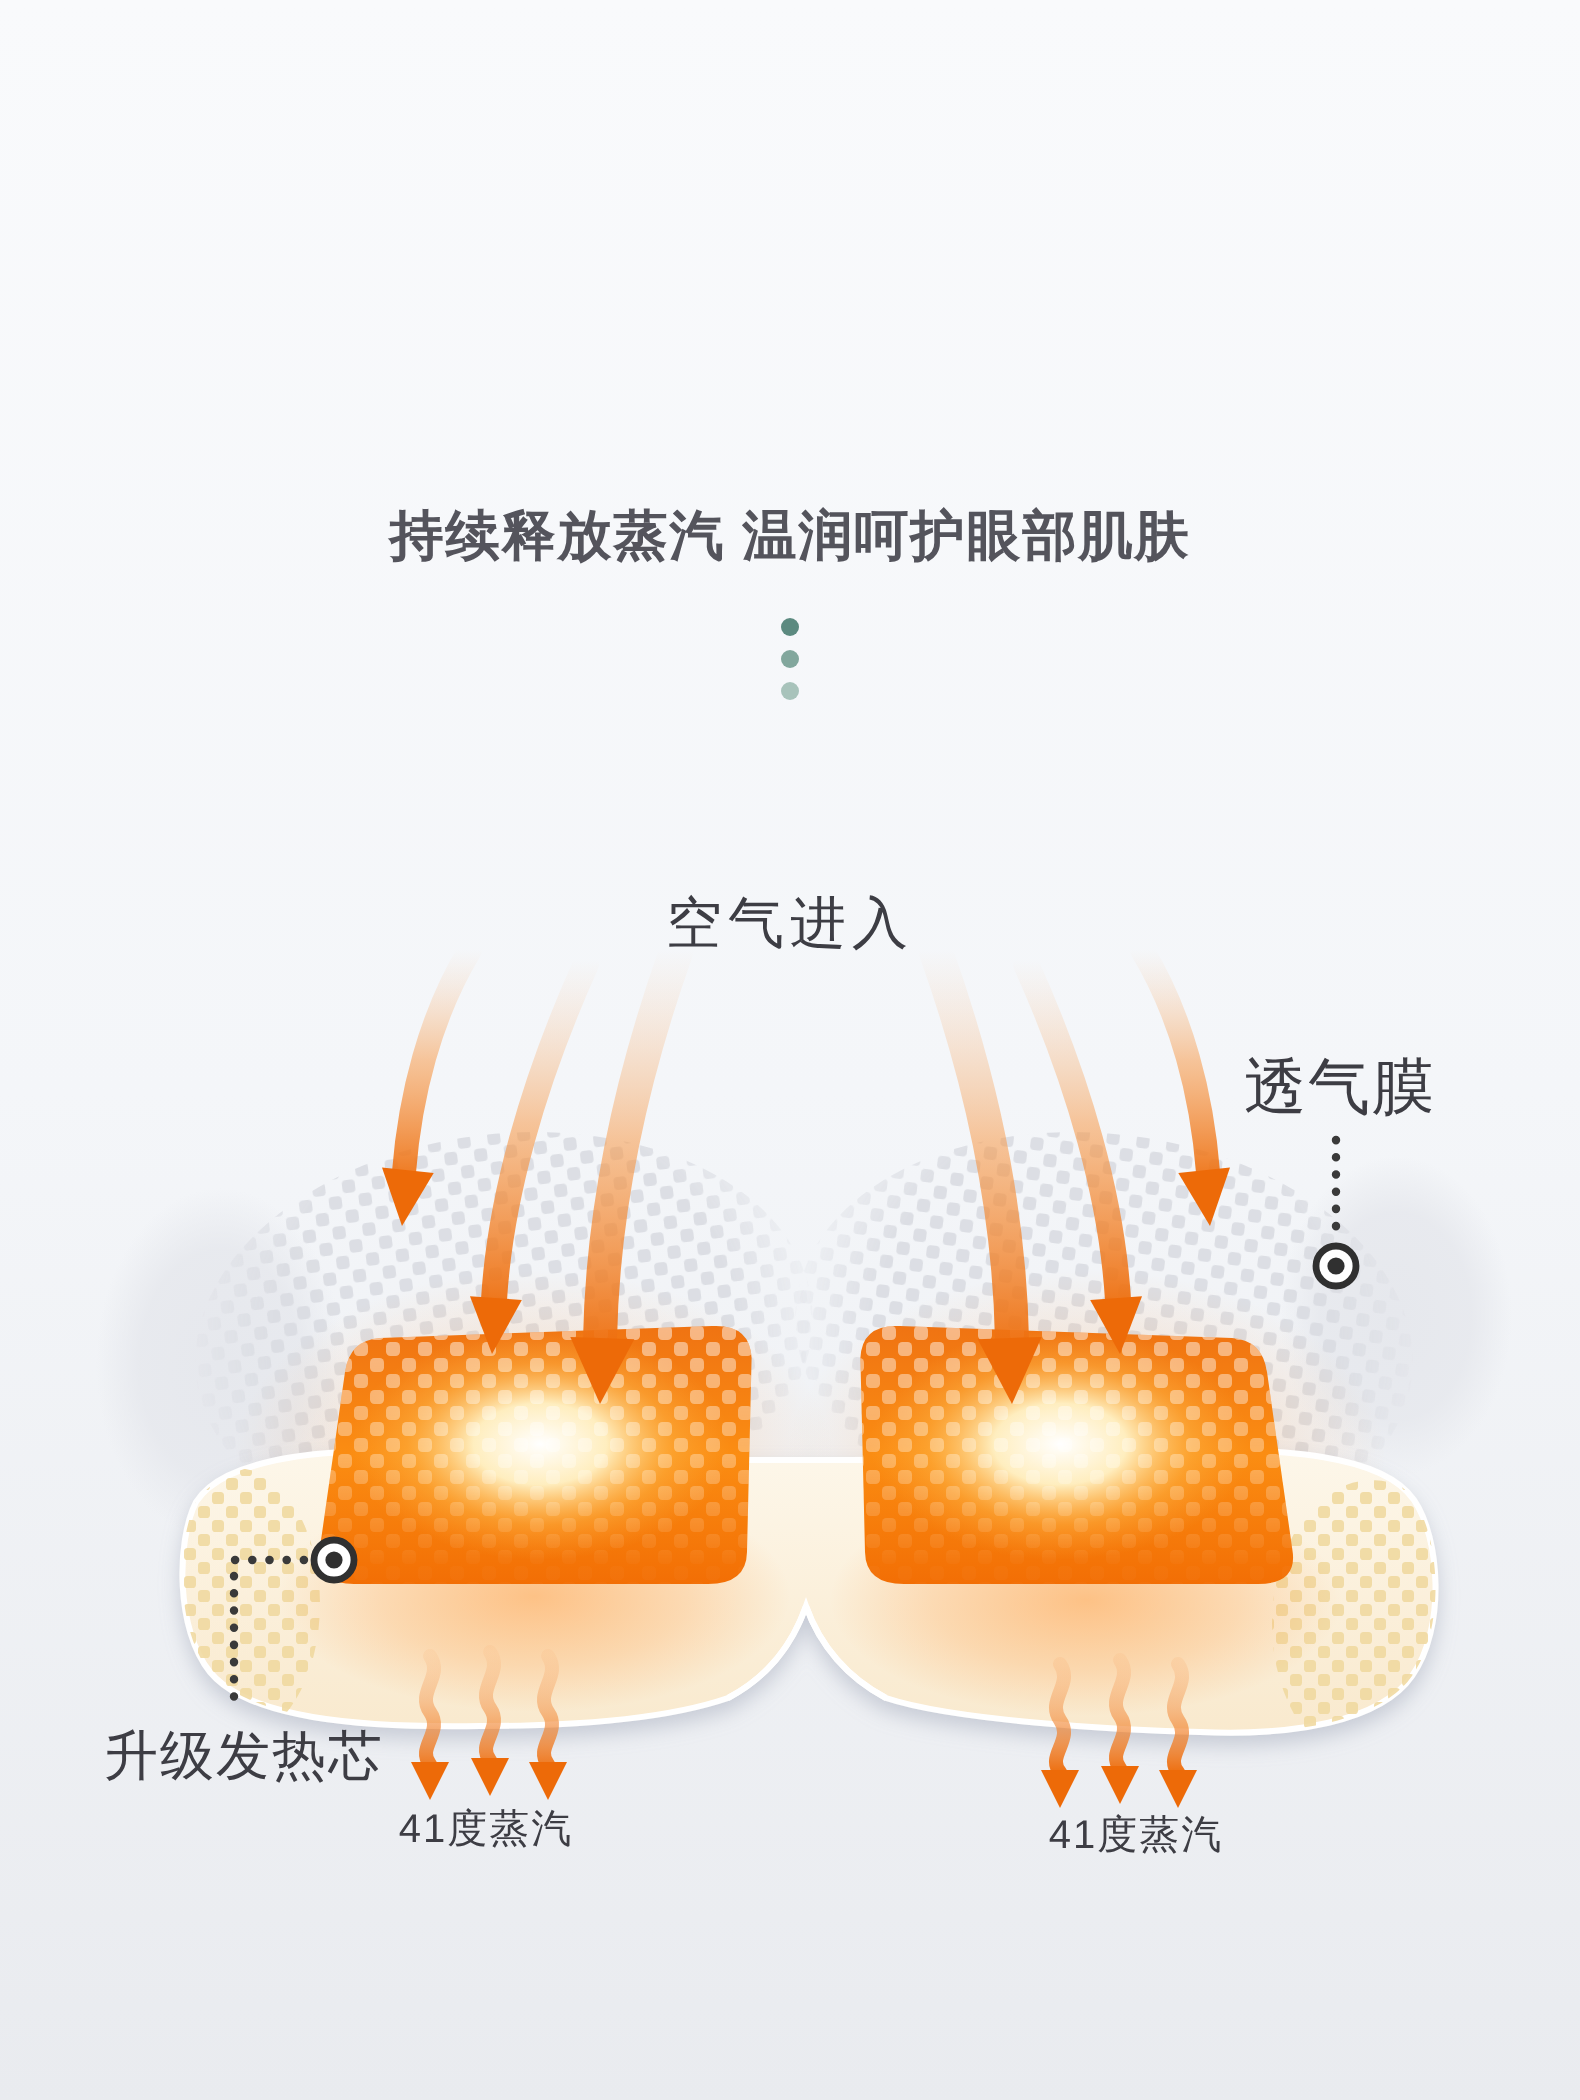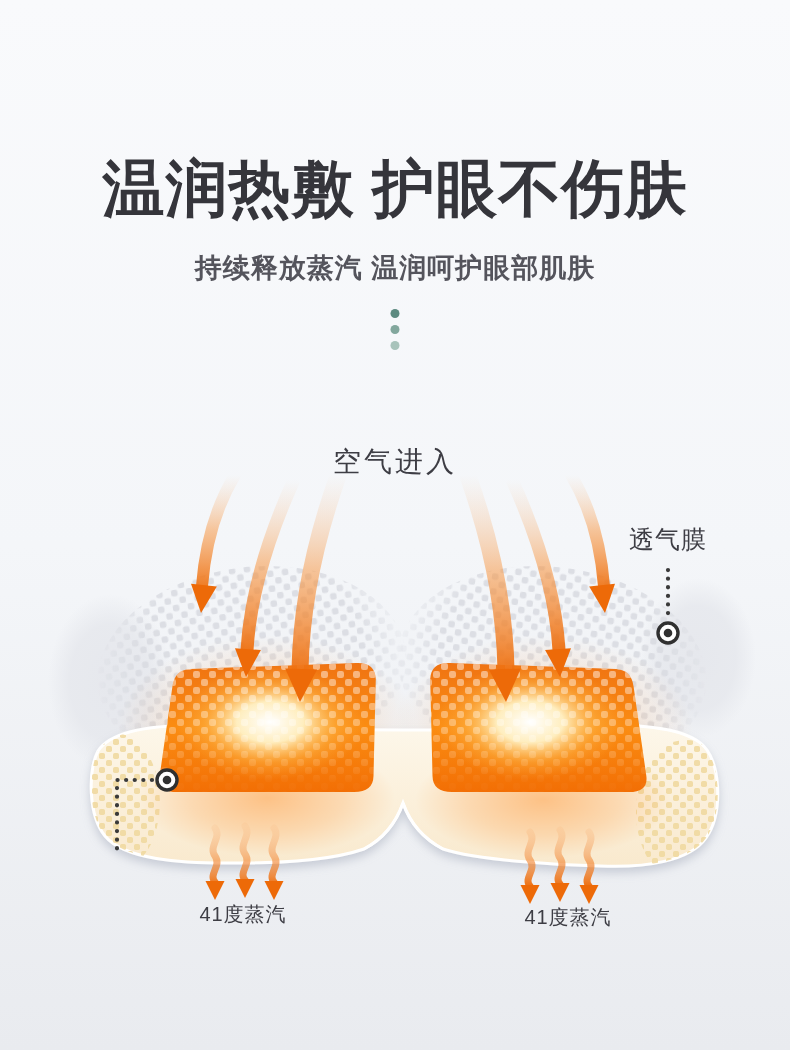--- a/index.html
+++ b/index.html
@@ -23,33 +23,32 @@
     font-size:27px;font-weight:700;color:#54545c;letter-spacing:1px;white-space:nowrap;
   }
   .dots{position:absolute;top:309px;left:50%;transform:translateX(-50%);
     display:flex;flex-direction:column;align-items:center;gap:7px;}
   .dots span{width:9px;height:9px;border-radius:50%;}
   .dot-1{background:#5c8a80;} .dot-2{background:#82a79d;} .dot-3{background:#a8c3bb;}
   .illustration{position:absolute;top:430px;left:0;width:790px;height:620px;}
   .illustration svg{position:absolute;left:0;top:0;}
   .lbl{position:absolute;color:#3d3d44;white-space:nowrap;}
   .lbl-air{top:13px;left:0;width:790px;text-align:center;font-size:28px;letter-spacing:3px;}
-  .lbl-membrane{top:93px;left:622px;width:92px;text-align:center;font-size:25px;letter-spacing:1px;}
+  .lbl-membrane{top:93px;left:622px;width:92px;text-align:center;font-size:31px;letter-spacing:1px;}
   .lbl-core{top:430px;left:52px;font-size:27px;letter-spacing:1px;}
   .lbl-steam{font-size:20px;letter-spacing:1px;}
   .lbl-steam-left{top:471px;left:185px;width:116px;text-align:center;}
   .lbl-steam-right{top:474px;left:510px;width:116px;text-align:center;}
 </style>
 </head>
 <body>
 
 <div class="page">
 
 
-  <h1 class="heading">温润热敷 护眼不伤肤</h1>
 
   <p class="subtitle">持续释放蒸汽 温润呵护眼部肌肤</p>
 
   <div class="dots">
     <span class="dot-1"></span>
     <span class="dot-2"></span>
     <span class="dot-3"></span>
   </div>
 
   <div class="illustration">
@@ -262,17 +261,18 @@
         <path d="M152 350 L117 350 L117 425" fill="none" stroke="#3a3a3a" stroke-width="4.2" stroke-linecap="round" stroke-dasharray="0.1 8.5"></path>
         <g transform="translate(167,350)">
           <circle r="10" fill="#ffffff" stroke="#303030" stroke-width="3.4"></circle>
           <circle r="4.3" fill="#303030"></circle>
         </g>
       </g>
     </svg>
 
     <div class="lbl lbl-air">空气进入</div>
     <div class="lbl lbl-membrane">透气膜</div>
+    <div class="lbl lbl-core">升级发热芯</div>
     <div class="lbl lbl-steam lbl-steam-left">41度蒸汽</div>
     <div class="lbl lbl-steam lbl-steam-right">41度蒸汽</div>
   </div>
 
 </div>
 
 </body></html>

